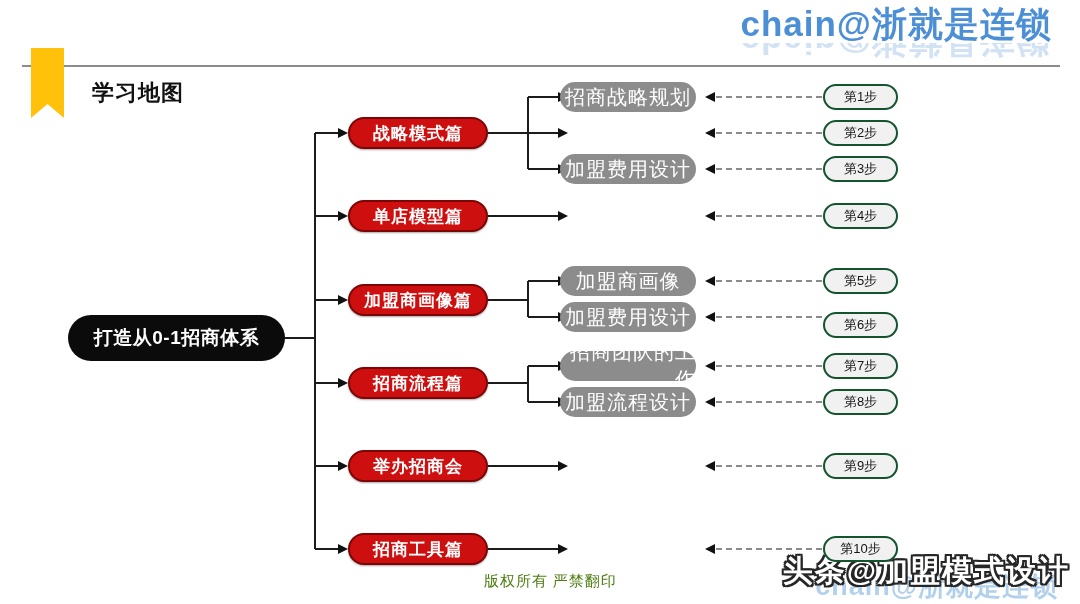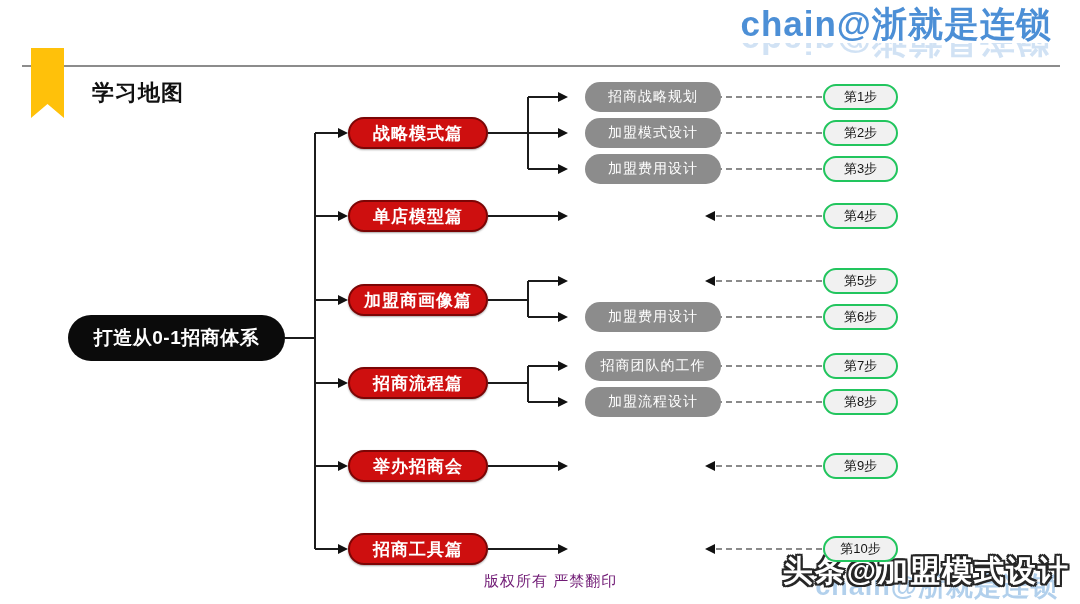--- a/index.html
+++ b/index.html
@@ -18,32 +18,32 @@
   .logo-main { font-size:35px; font-weight:bold; color:#4c8fd6; letter-spacing:1px; }
   .logo-reflect { font-size:35px; font-weight:bold; color:#4c8fd6; letter-spacing:1px;
     transform:scaleY(-1); opacity:.25; height:16px; overflow:hidden; filter:blur(.4px); }
   
   .node { position:absolute; display:flex; align-items:center; justify-content:center; z-index:2; }
   .root-node { left:68px; top:315px; width:217px; height:46px; border-radius:23px; background:#0b0b0b;
     color:#fff; font-size:19px; font-weight:bold; letter-spacing:.5px; }
   .red-node { left:348px; width:140px; height:32px; border-radius:16px; background:#ce0f0f;
     border:2px solid #7c0505; color:#fff; font-size:17px; font-weight:bold; letter-spacing:1px;
     box-shadow:0 1px 2px rgba(0,0,0,.35); }
-  .gray-node { left:585px; width:136px; height:30px; border-radius:15px; background:#8c8c8c;
-    color:#fff; font-size:14px; letter-spacing:1px; }
+  .gray-node { left:560px; width:136px; height:30px; border-radius:15px; background:#8c8c8c;
+    color:#fff; font-size:20px; letter-spacing:1px;text-align:right; }
   .step-badge { left:823px; width:75px; height:26px; border-radius:13px; background:#f1f1f1;
-    border:2px solid #22c55e; color:#141414; font-size:13px; z-index:3; }
+    border:2px solid #14532d; color:#141414; font-size:13px; z-index:3; }
   
   .cline { position:absolute; background:#1c1c1c; z-index:1; }
   .cdash { position:absolute; height:0; border-top:2px dashed #8a8a8a; z-index:1; }
   .arr { position:absolute; width:0; height:0; z-index:1; }
   .arr-r { border-top:5px solid transparent; border-bottom:5px solid transparent; border-left:10px solid #111; }
   .arr-l { border-top:5px solid transparent; border-bottom:5px solid transparent; border-right:10px solid #111; }
   
-  .copyright { position:absolute; left:484px; top:572px; font-size:15px; color:#701a75; letter-spacing:1px; z-index:2; }
+  .copyright { position:absolute; left:484px; top:572px; font-size:15px; color:#4d7c0f; letter-spacing:1px; z-index:2;font-family:Liberation Serif, serif; }
   .wm-blue { position:absolute; right:22px; bottom:0px; font-size:27px; font-weight:bold; color:#7fb2e0; opacity:.6; z-index:1; letter-spacing:1px; }
   .wm-outline { position:absolute; right:10px; bottom:12px; font-size:30px; font-weight:bold; color:#fff; z-index:2; letter-spacing:2px;
     text-shadow:-2px -2px 0 #262626,2px -2px 0 #262626,-2px 2px 0 #262626,2px 2px 0 #262626,-2px 0 0 #262626,2px 0 0 #262626,0 -2px 0 #262626,0 2px 0 #262626; }
 </style>
 </head>
 <body>
 
 <div class="stage">
 
   <div class="top-rule"></div>
@@ -120,32 +120,32 @@
   <div class="node root-node">打造从0-1招商体系</div>
 
   <div class="node red-node" style="top:117px">战略模式篇</div>
   <div class="node red-node" style="top:200px">单店模型篇</div>
   <div class="node red-node" style="top:367px">招商流程篇</div>
   <div class="node red-node" style="top:284px">加盟商画像篇</div>
   <div class="node red-node" style="top:450px">举办招商会</div>
   <div class="node red-node" style="top:533px">招商工具篇</div>
 
   <div class="node gray-node" style="top:82px">招商战略规划</div>
-  <div class="node gray-node" style="top:118px">加盟模式设计</div>
   <div class="node gray-node" style="top:154px">加盟费用设计</div>
+  <div class="node gray-node" style="top:266px">加盟商画像</div>
   <div class="node gray-node" style="top:302px">加盟费用设计</div>
   <div class="node gray-node" style="top:351px">招商团队的工作</div>
   <div class="node gray-node" style="top:387px">加盟流程设计</div>
 
   <div class="node step-badge" style="top:84px">第1步</div>
   <div class="node step-badge" style="top:120px">第2步</div>
   <div class="node step-badge" style="top:156px">第3步</div>
   <div class="node step-badge" style="top:203px">第4步</div>
   <div class="node step-badge" style="top:268px">第5步</div>
-  <div class="node step-badge" style="top:304px">第6步</div>
+  <div class="node step-badge" style="top:312px">第6步</div>
   <div class="node step-badge" style="top:353px">第7步</div>
   <div class="node step-badge" style="top:389px">第8步</div>
   <div class="node step-badge" style="top:453px">第9步</div>
   <div class="node step-badge" style="top:536px">第10步</div>
 
   <div class="copyright">版权所有  严禁翻印</div>
   <div class="wm-blue">chain@浙就是连锁</div>
   <div class="wm-outline">头条@加盟模式设计</div>
 
 </div>

